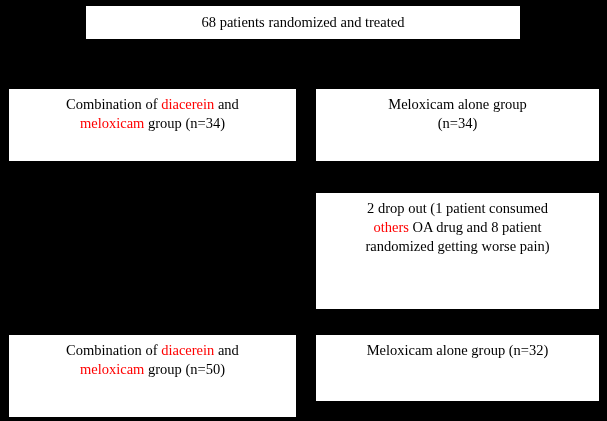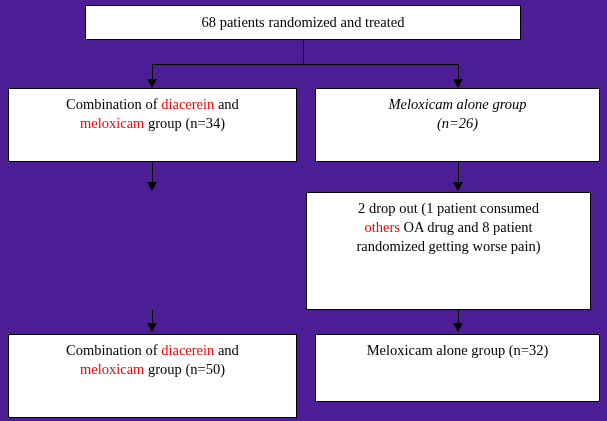--- a/index.html
+++ b/index.html
@@ -9,21 +9,21 @@
     background: #ffffff;
   }
   body {
     font-family: "Liberation Serif", "DejaVu Serif", serif;
     color: #000000;
   }
   #canvas {
     position: relative;
     width: 607px;
     height: 421px;
-    background: #4c1d95;
+    background: #000000;
     overflow: hidden;
   }
   .node {
     position: absolute;
     box-sizing: border-box;
     border: 1px solid #000000;
     background: #ffffff;
     text-align: center;
     line-height: 1.30;
     font-size: 14.5px;
@@ -81,34 +81,34 @@
   <div class="vline" style="left:458px; top:64px; height:16px;"></div>
   <div class="arrowhead" style="left:453px; top:79px;"></div>
 
   <div class="node" style="left:8px; top:88px; width:289px; height:74px;">
     <div class="inner">
       <span>Combination of </span><span class="red">diacerein</span><span> and</span><br>
       <span class="red">meloxicam</span><span> group (n=34)</span>
     </div>
   </div>
 
-  <div class="node" style="left:315px; top:88px; width:285px; height:74px;font-style:italic;">
+  <div class="node" style="left:315px; top:88px; width:285px; height:74px;">
     <div class="inner">
       <span>Meloxicam alone group</span><br>
-      <span>(n=26)</span>
+      <span>(n=34)</span>
     </div>
   </div>
 
   <div class="vline" style="left:152px; top:162px; height:21px;"></div>
   <div class="arrowhead" style="left:147px; top:182px;"></div>
   <div class="vline" style="left:458px; top:162px; height:21px;"></div>
   <div class="arrowhead" style="left:453px; top:182px;"></div>
 
 
-  <div class="node" style="left:306px; top:192px; width:285px; height:118px;">
+  <div class="node" style="left:315px; top:192px; width:285px; height:118px;">
     <div class="inner">
       <span>2 drop out (1 patient consumed</span><br>
       <span class="red">others</span><span> OA drug and 8 patient</span><br>
       <span>randomized getting worse pain)</span>
     </div>
   </div>
 
   <div class="vline" style="left:152px; top:310px; height:14px;"></div>
   <div class="arrowhead" style="left:147px; top:323px;"></div>
   <div class="vline" style="left:458px; top:310px; height:14px;"></div>

